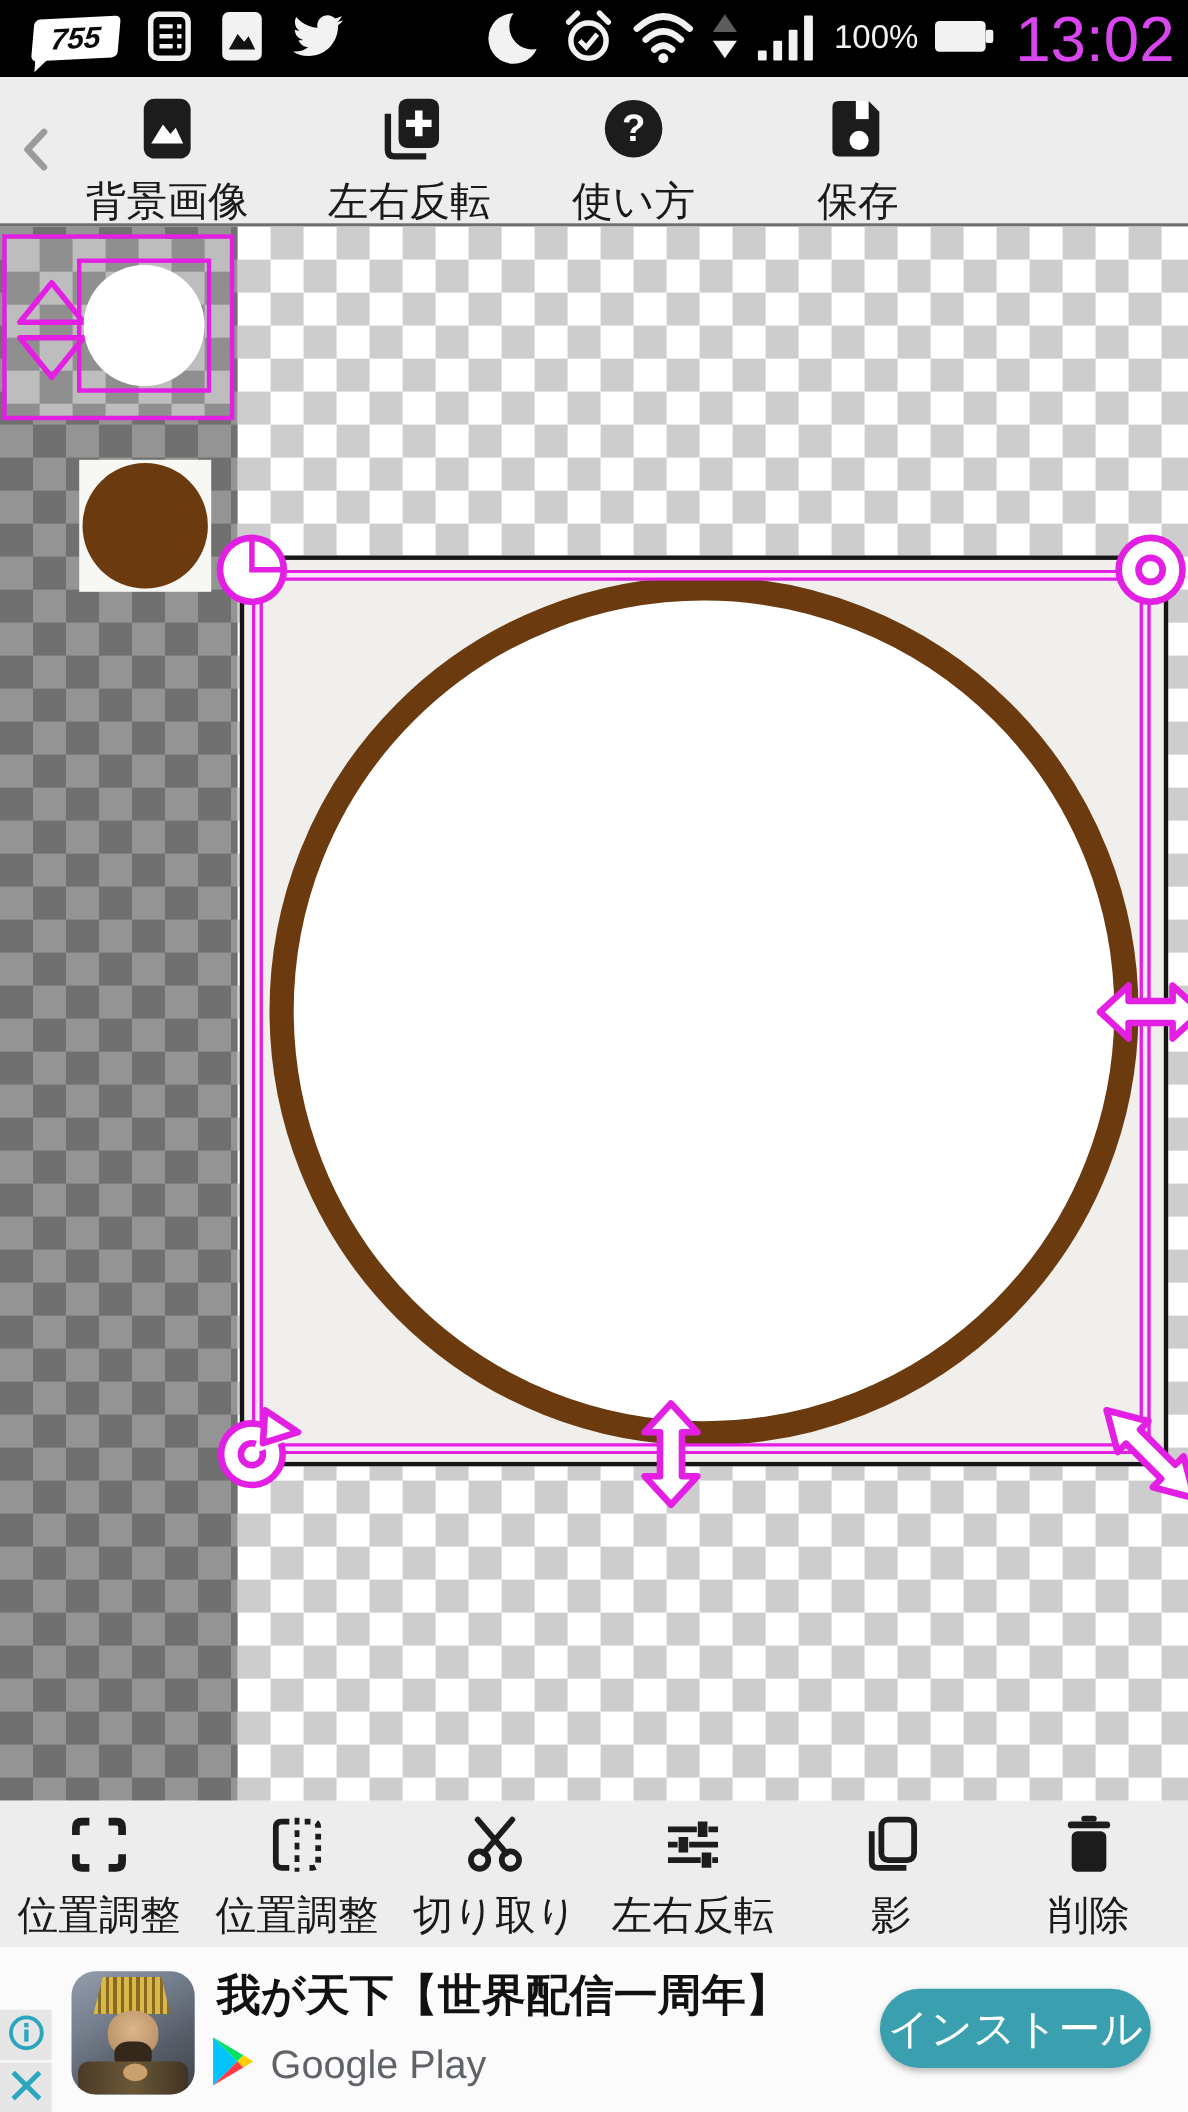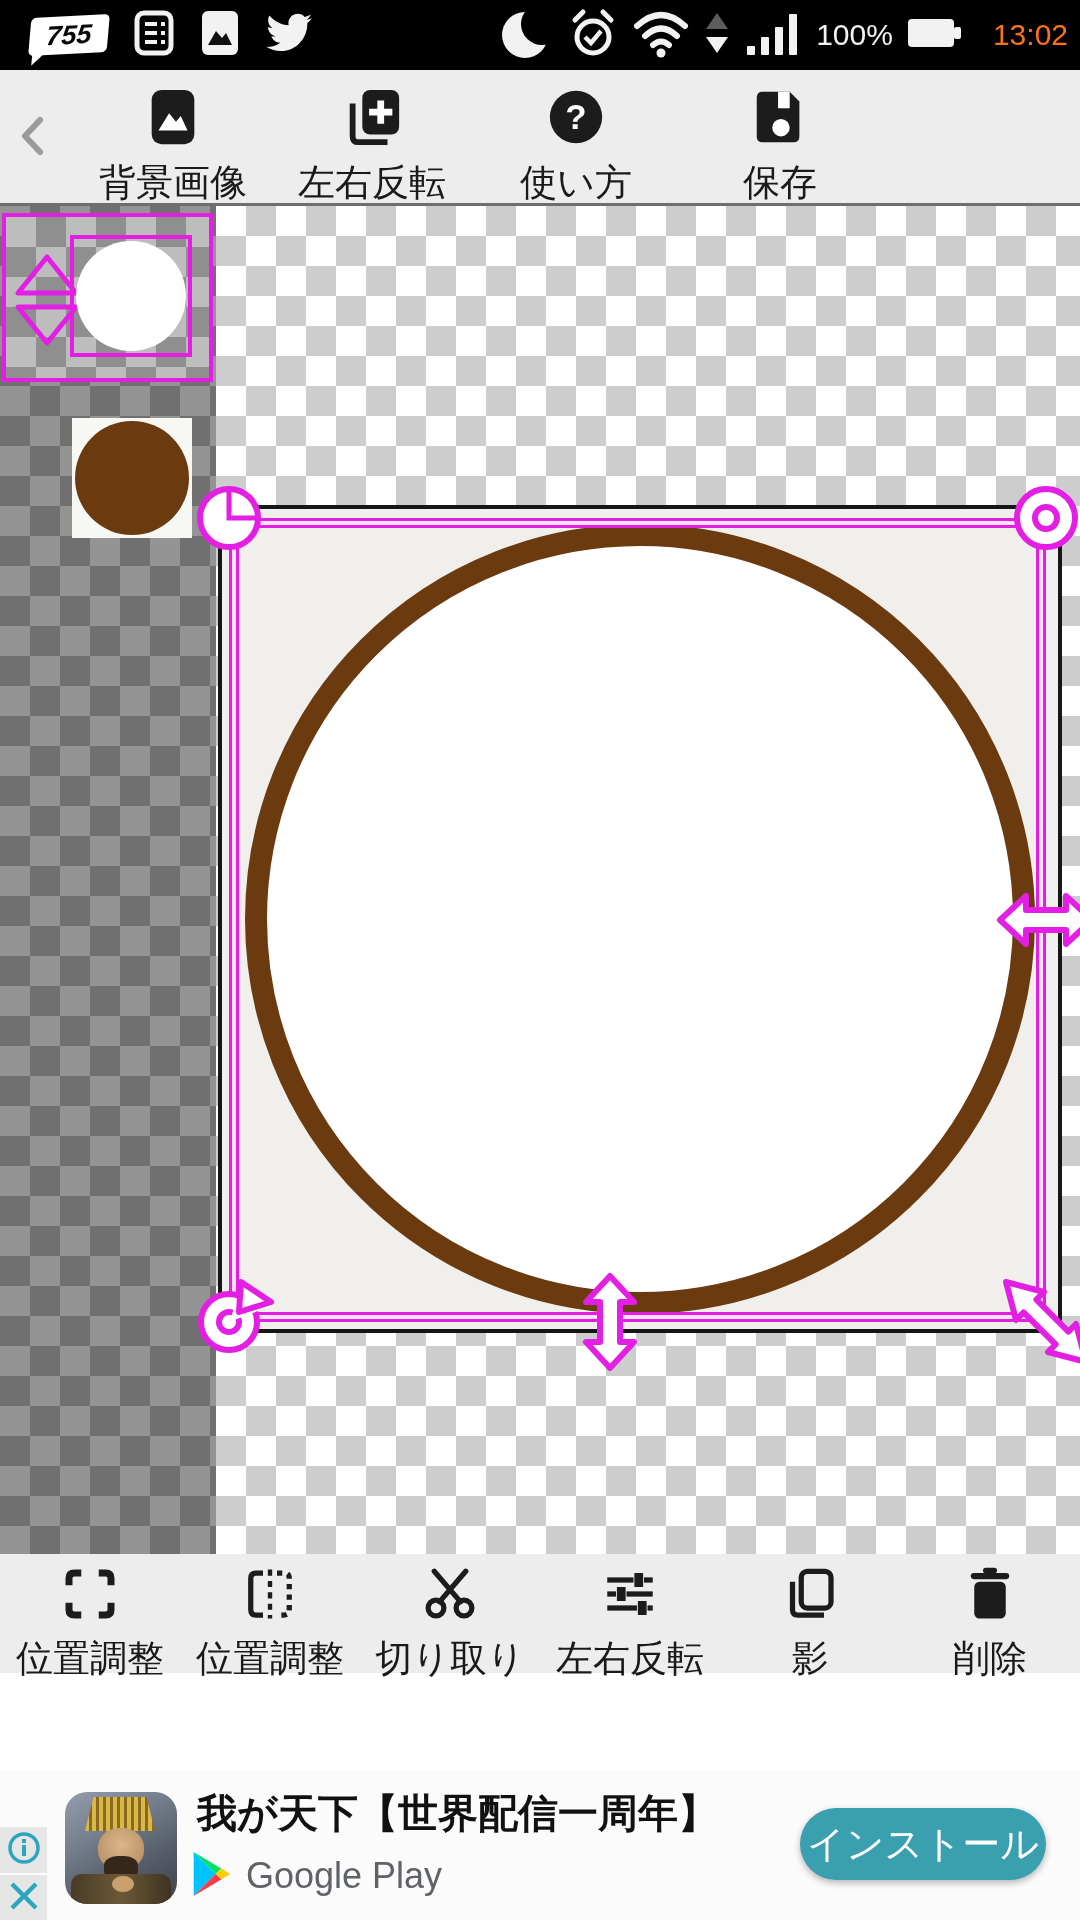--- a/index.html
+++ b/index.html
@@ -14,21 +14,21 @@
   .statusbar { position:absolute; left:0; top:0; width:1080px; height:70px; background:#000;
     display:flex; align-items:center; }
   .sb-left { display:flex; align-items:center; gap:26px; margin-left:30px; }
   .sb-right { display:flex; align-items:center; gap:15px; margin-left:auto; margin-right:12px; }
   .badge755 { position:relative; width:78px; height:38px; background:#fff; border-radius:5px;
     transform:skewX(-8deg) rotate(-3deg); display:flex; align-items:center; justify-content:center;
     font-weight:bold; font-style:italic; font-size:27px; color:#0a0a0a; }
   .badge755::after { content:""; position:absolute; left:4px; bottom:-10px;
     border:8px solid transparent; border-top-color:#fff; border-left-color:#fff; }
   .sb-text { color:#f2f2f2; font-size:30px; letter-spacing:0; }
-  .sb-time { color:#f97316; font-size:30px; margin-left:16px; }
+  .sb-time { color:#d946ef; font-size:58px; margin-left:4px; }
   
   .topbar { position:absolute; left:0; top:70px; width:1080px; height:136px;
     background:#ededed; border-bottom:3px solid #6e6e6e; }
   .back-btn { position:absolute; left:12px; top:44px; width:40px; height:48px;
     display:flex; align-items:center; justify-content:center; }
   .tb-item { position:absolute; top:0; width:208px; height:133px; text-align:center; }
   .tb-item .tb-icon { position:absolute; left:50%; top:16px; transform:translateX(-50%); }
   .tb-item .tb-label { position:absolute; left:0; right:0; top:88px; font-size:37px; color:#1a1a1a; }
   
   .workspace { position:absolute; left:0; top:206px; width:1080px; height:1431px; }
@@ -59,21 +59,21 @@
     width:790px; height:790px; border-radius:50%;
     border:22px solid var(--circle-brown,#6b3a0e); background:#fff; }
   .selection { position:absolute; left:229px; top:312px; width:817px; height:804px;
     box-shadow: inset 0 0 0 3px var(--m),
                 inset 0 0 0 7px var(--selection-core,#fce4fc),
                 inset 0 0 0 10px var(--m); }
   .sel-h { position:absolute; overflow:visible; }
   .hshape { fill:#fff; stroke:var(--m); stroke-width:6; }
   .hline { fill:none; stroke:var(--m); stroke-width:5; }
   
-  .bottombar { position:absolute; left:0; top:1554px; width:1080px; height:119px;
+  .bottombar { position:absolute; left:0; top:1637px; width:1080px; height:133px;
     background:#ededed; display:flex; }
   .bb-item { position:relative; width:180px; height:133px; text-align:center; }
   .bb-item .bb-icon { position:absolute; left:50%; top:12px; transform:translateX(-50%); }
   .bb-item .bb-label { position:absolute; left:-10px; right:-10px; top:80px; font-size:37px; color:#1a1a1a; }
   
   .adbar { position:absolute; left:0; top:1770px; width:1080px; height:150px; background:#fbfbfb; }
   .ad-info, .ad-close { position:absolute; left:0; width:47px; height:46px; background:#e6e6e6;
     display:flex; align-items:center; justify-content:center; }
   .ad-info { top:57px; } .ad-close { top:105px; }
   .teal-s { stroke:var(--ad-action-teal,#2ba6bf); } .teal-f { fill:var(--ad-action-teal,#2ba6bf); }
@@ -192,21 +192,21 @@
 
   <div class="topbar">
     <div class="back-btn">
       <span>
         <svg width="26" height="42" viewBox="0 0 26 42">
             <polyline points="21,5 6,21 21,37" fill="none" stroke="#9b9b9b" stroke-width="6" stroke-linecap="round" stroke-linejoin="round"></polyline>
           </svg>
       </span>
     </div>
 
-    <div class="tb-item" style="left:69px">
+    <div class="tb-item" style="left:48px">
       <span class="tb-icon">
         <svg width="62" height="62" viewBox="0 0 64 64">
             <rect x="10" y="4" width="44" height="56" rx="10" fill="#1c1c1c"></rect>
             <polygon points="17,46 28,28 35,37 40,31 47,46" fill="#fff"></polygon>
           </svg>
       </span>
       <span class="tb-label">背景画像</span>
     </div>
 
     <div class="tb-item" style="left:268px">

